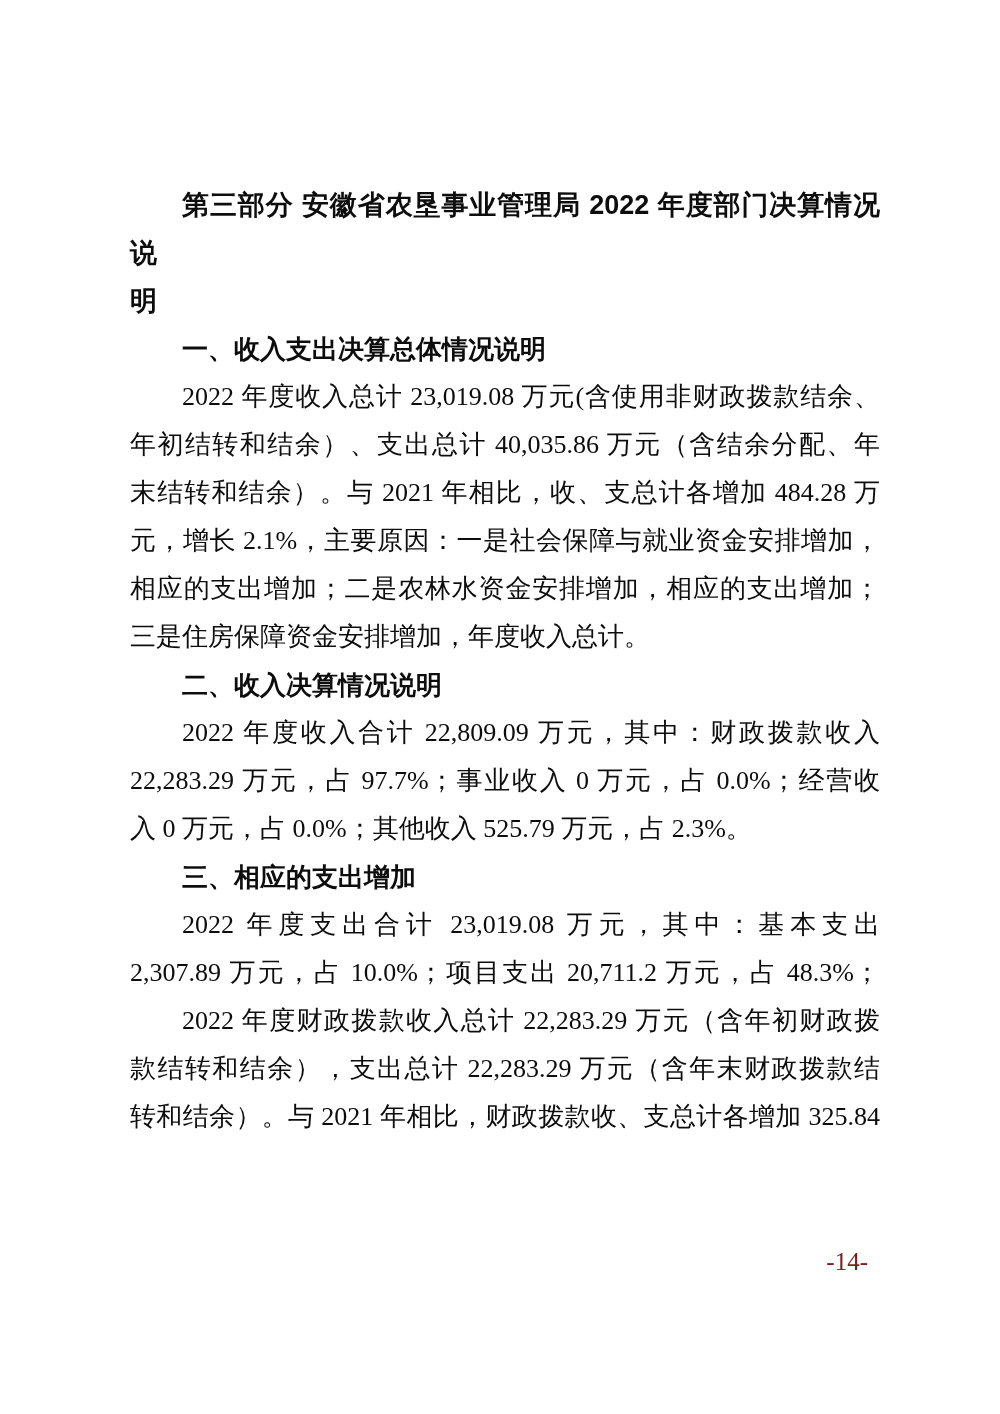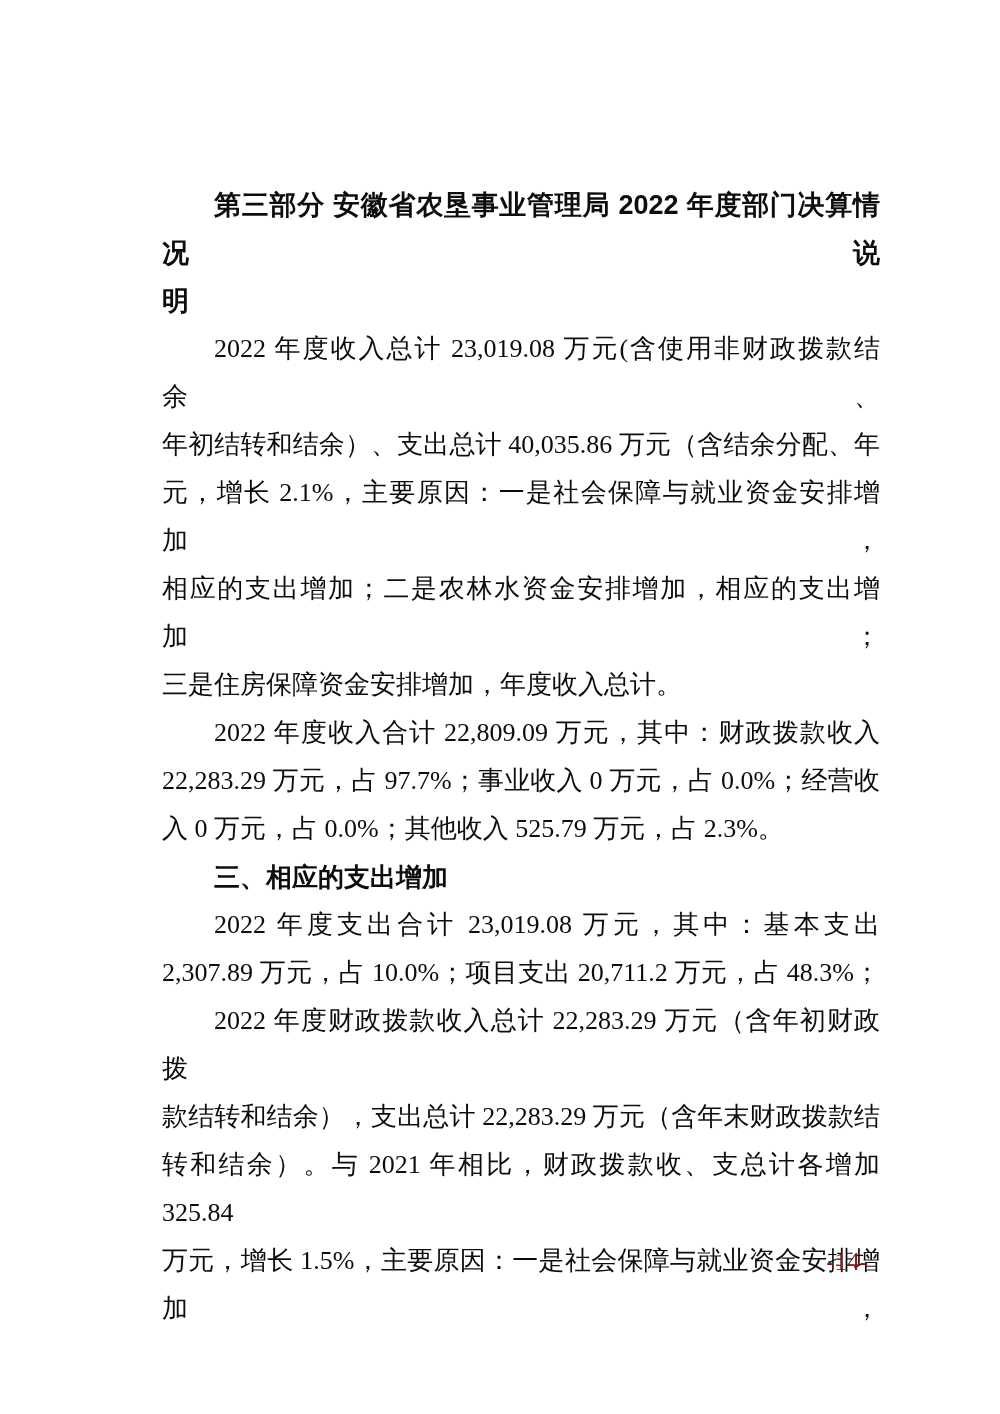--- a/index.html
+++ b/index.html
@@ -20,21 +20,20 @@
     left: 130px;
     top: 181px;
     width: 750px;
   }
   .line {
     font-family: "Liberation Serif", "DejaVu Serif", serif;
     font-size: 26px;
     line-height: 48px;
     color: #0d0d0d;
     text-align: justify;
-    margin-left: 32px;
     -moz-text-align-last: justify;
   }
   .ln-fill {
     text-align-last: justify;
   }
   .ln-end {
     text-align-last: left;
     -moz-text-align-last: left;
   }
   .ln-first {
@@ -62,35 +61,37 @@
 </style>
 </head>
 <body>
 
 <div class="page">
   <div class="content">
 
     <div class="line title-line ln-first ln-fill">第三部分 安徽省农垦事业管理局 2022 年度部门决算情况说</div>
     <div class="line title-line ln-end">明</div>
 
+    <div class="line heading-line ln-first ln-end">一、收入支出决算总体情况说明</div>
     <div class="line ln-first ln-fill">2022 年度收入总计 23,019.08 万元(含使用非财政拨款结余、</div>
     <div class="line ln-fill">年初结转和结余）、支出总计 40,035.86 万元（含结余分配、年</div>
+    <div class="line ln-fill">末结转和结余）。与 2021 年相比，收、支总计各增加 484.28 万</div>
     <div class="line ln-fill">元，增长 2.1%，主要原因：一是社会保障与就业资金安排增加，</div>
     <div class="line ln-fill">相应的支出增加；二是农林水资金安排增加，相应的支出增加；</div>
     <div class="line ln-end">三是住房保障资金安排增加，年度收入总计。</div>
 
+    <div class="line heading-line ln-first ln-end">二、收入决算情况说明</div>
     <div class="line ln-first ln-fill">2022 年度收入合计 22,809.09 万元，其中：财政拨款收入</div>
     <div class="line ln-fill">22,283.29 万元，占 97.7%；事业收入 0 万元，占 0.0%；经营收</div>
     <div class="line ln-end">入 0 万元，占 0.0%；其他收入 525.79 万元，占 2.3%。</div>
 
     <div class="line heading-line ln-first ln-end">三、相应的支出增加</div>
     <div class="line ln-first ln-fill">2022 年度支出合计 23,019.08 万元，其中：基本支出</div>
     <div class="line ln-fill">2,307.89 万元，占 10.0%；项目支出 20,711.2 万元，占 48.3%；</div>
 
     <div class="line ln-first ln-fill">2022 年度财政拨款收入总计 22,283.29 万元（含年初财政拨</div>
     <div class="line ln-fill">款结转和结余），支出总计 22,283.29 万元（含年末财政拨款结</div>
     <div class="line ln-fill">转和结余）。与 2021 年相比，财政拨款收、支总计各增加 325.84</div>
-    <div class="line ln-fill">万元，增长 1.5%，主要原因：一是社会保障与就业资金安排增加，</div>
 
   </div>
 
   <div class="pagenum">-14-</div>
 </div>
 
 </body></html>

